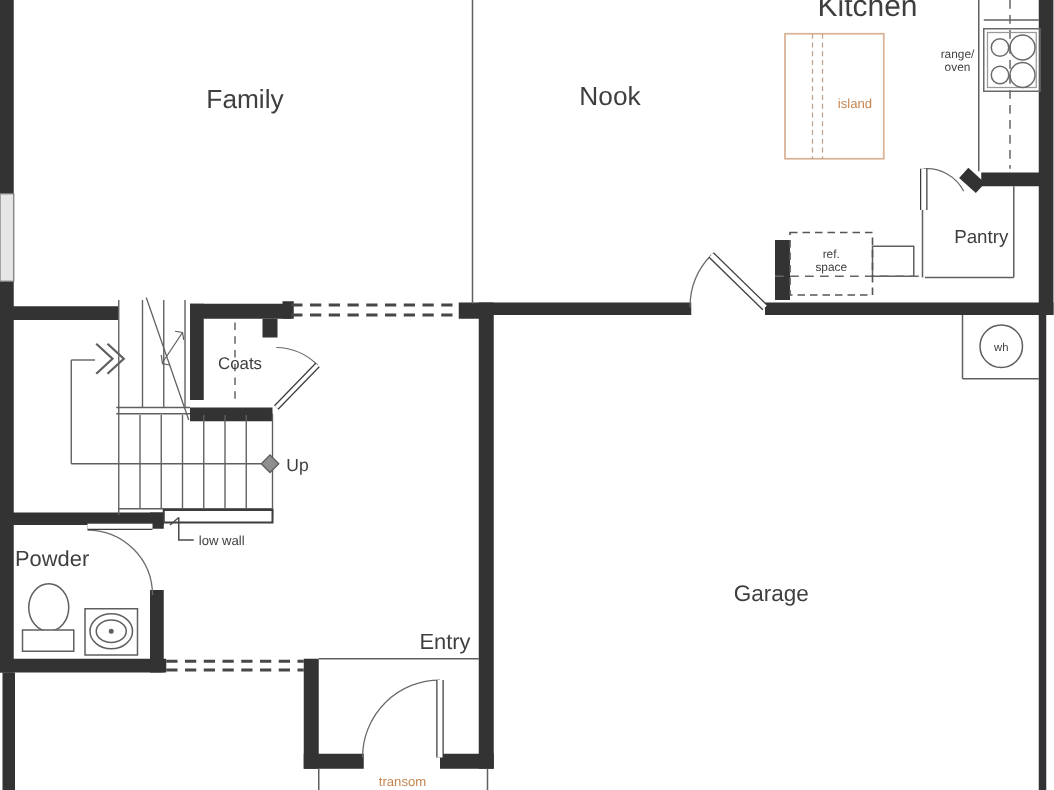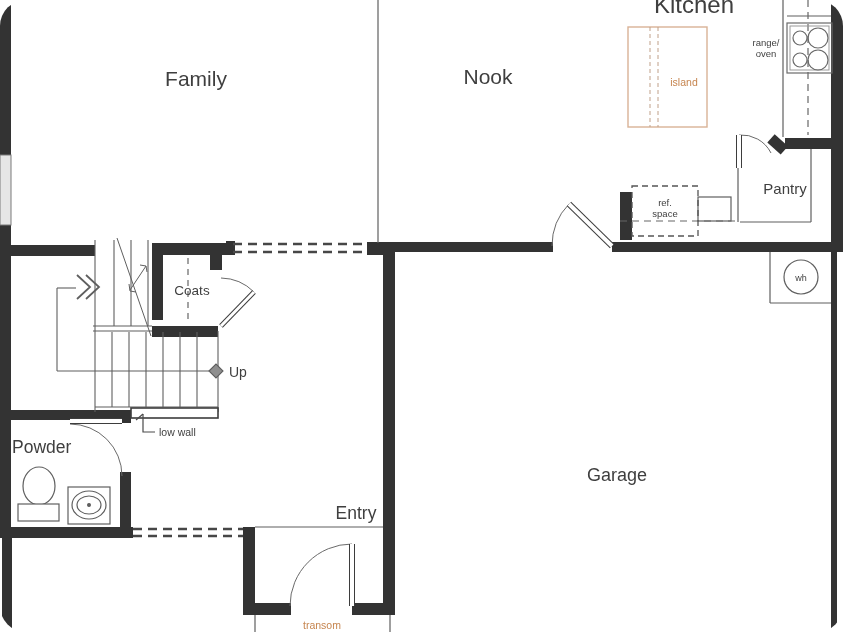--- a/index.html
+++ b/index.html
@@ -1,16 +1,16 @@
 <!DOCTYPE html>
 <html><head>
 <meta charset="utf-8">
 <style>
   html,body{margin:0;padding:0;background:#fff;}
-  #plan-wrap{position:relative;width:843px;height:632px;background:#fff;overflow:hidden;border-radius:26px;}
+  #plan-wrap{position:relative;width:843px;height:632px;background:#fff;overflow:hidden;}
   svg{display:block;}
   text{font-family:"Liberation Sans","DejaVu Sans",sans-serif;fill:#3f3f3f;}
   .accent-text{fill:#c6854f;}
   .room-lg{font-size:21px;}
   .room-xl{font-size:24px;}
   .room-md{font-size:15px;}
   .tiny{font-size:9.5px;}
   .small{font-size:10.5px;}
 </style>
 </head>

